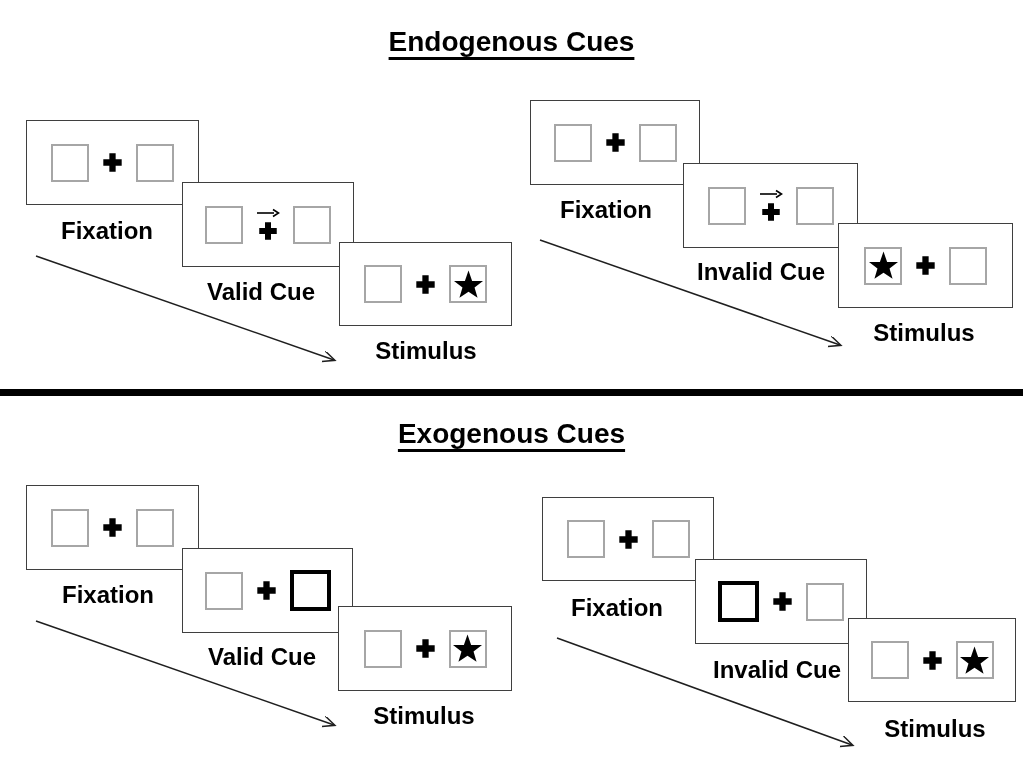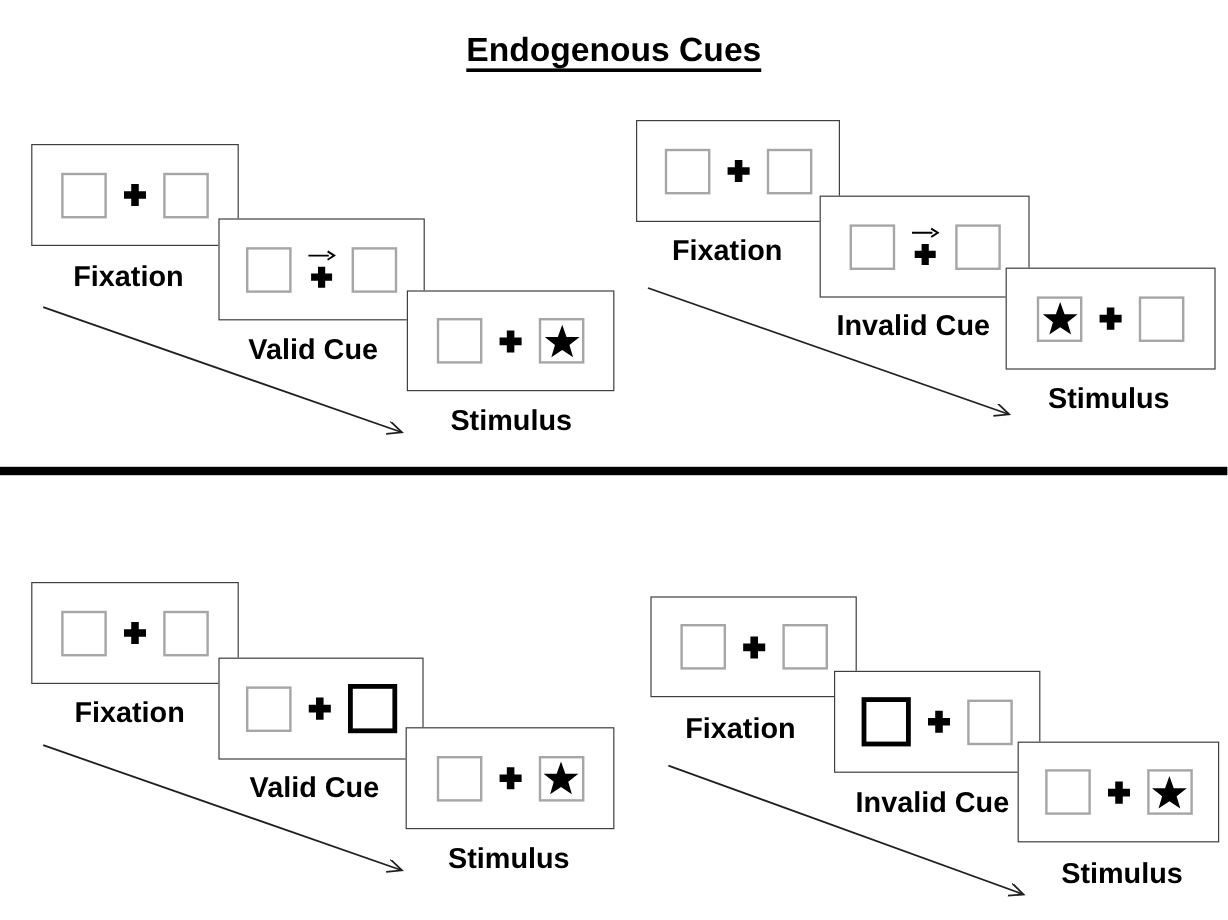--- a/index.html
+++ b/index.html
@@ -148,20 +148,21 @@
       <svg width="21" height="21" viewBox="0 0 24 24">
           <path d="M8.4 1.5h7.2v6.9h6.9v7.2h-6.9v6.9H8.4v-6.9H1.5V8.4h6.9z" fill="#000"></path>
         </svg>
     </span>
     <span class="box"></span>
   </div>
   <div class="seq-label" style="left:924px;top:319px;">Stimulus</div>
 
   <div class="divider"></div>
 
+  <div class="section-title" style="top:418px;">Exogenous Cues</div>
 
   <svg class="timeline" style="left:33px;top:616px;" width="322" height="120">
     <line x1="3" y1="5" x2="301" y2="109" stroke="#1f1f1f" stroke-width="1.5" marker-end="url(#ah)"></line>
   </svg>
 
   <div class="panel" style="left:26px;top:485px;width:173px;height:85px;z-index:1">
     <span class="box"></span>
     <span class="plus">
       <svg width="21" height="21" viewBox="0 0 24 24">
           <path d="M8.4 1.5h7.2v6.9h6.9v7.2h-6.9v6.9H8.4v-6.9H1.5V8.4h6.9z" fill="#000"></path>

